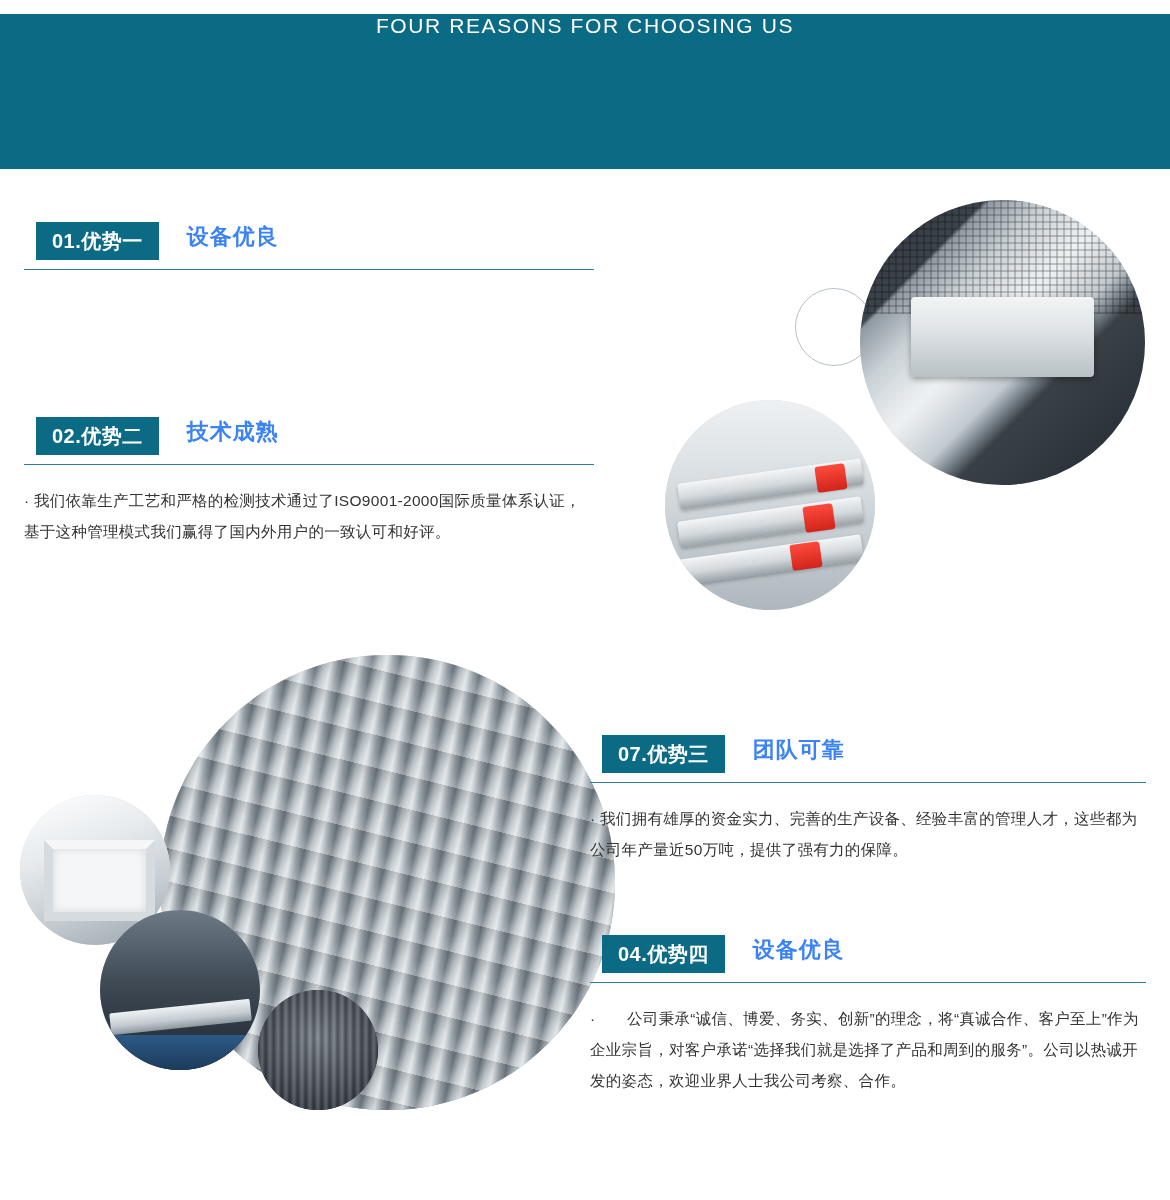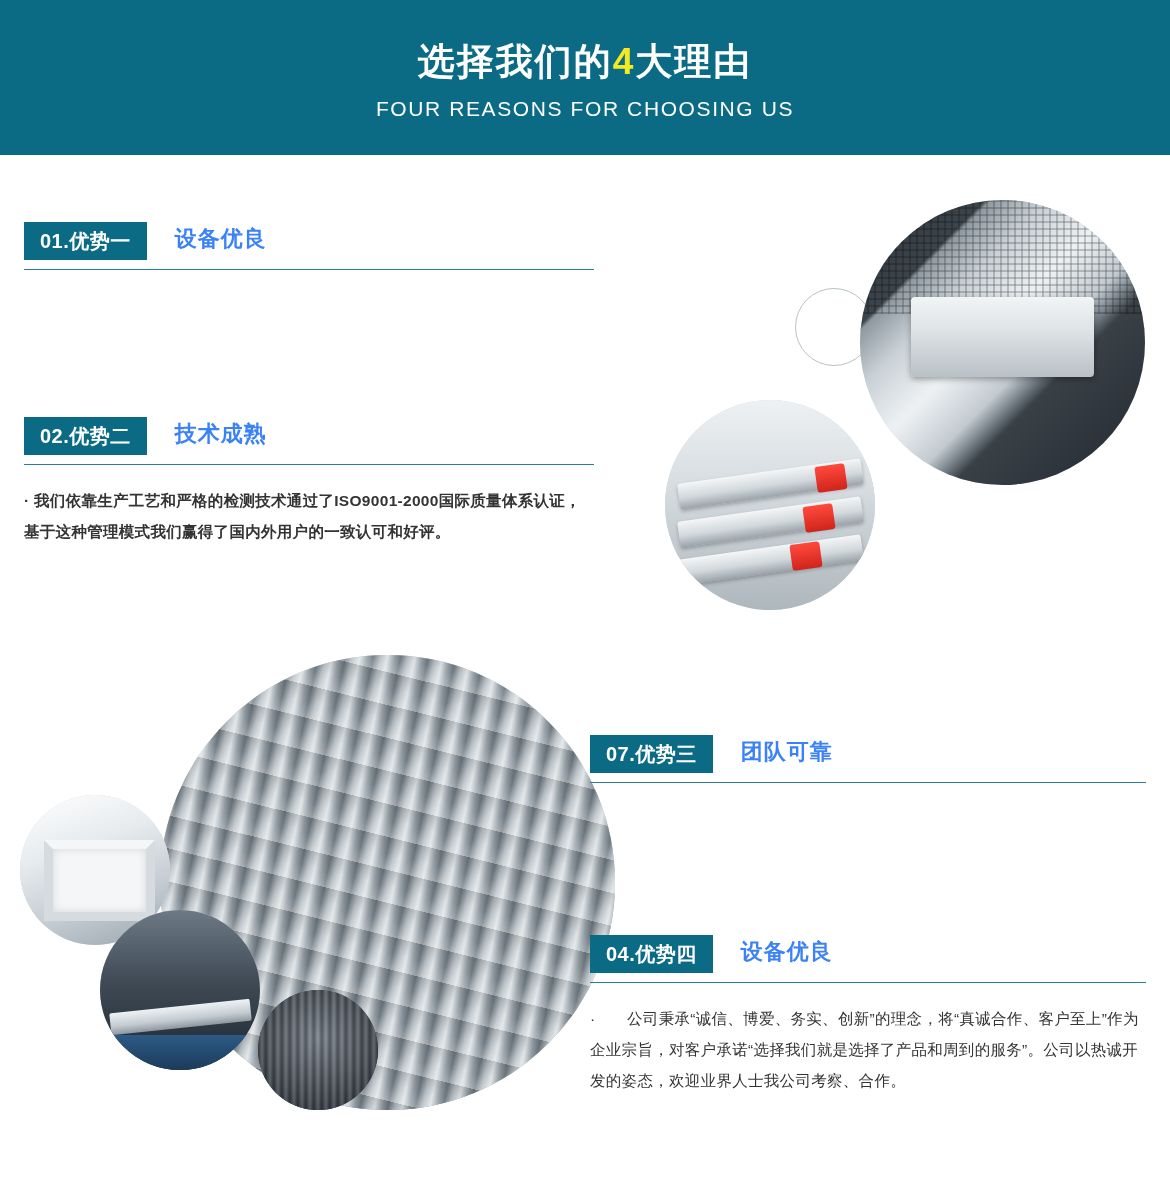--- a/index.html
+++ b/index.html
@@ -43,22 +43,23 @@
     letter-spacing: 1.6px;
     font-weight: normal;
   }
 
   
   .section {
     position: absolute;
   }
   .sec-head {
     display: flex;
-    align-items: center;
-    position: relative;
+    align-items: flex-start;
+    position: relative;
+    margin-left: 12px;
   }
   .tag {
     background: #0b6b84;
     color: #ffffff;
     font-size: 20px;
     font-weight: bold;
     padding: 9px 16px 9px 16px;
     line-height: 1;
     letter-spacing: 0.5px;
     white-space: nowrap;
@@ -202,41 +203,38 @@
     background:
       repeating-linear-gradient(0deg, rgba(0,0,0,.35) 0 2px, rgba(0,0,0,0) 2px 7px),
       repeating-linear-gradient(90deg, rgba(0,0,0,.35) 0 2px, rgba(0,0,0,0) 2px 7px);
     opacity: .55;
   }
 </style>
 </head>
 <body>
 
 <div class="header">
-  <div class="header-title">
-    <span>选择我们的</span><span class="hl">4</span><span>大理由</span>
-  </div>
   <div class="header-sub">FOUR REASONS FOR CHOOSING US</div>
 </div>
 
 <div class="section" style="left:24px; top:222px; width:570px;">
   <div class="sec-head">
     <div class="tag">01.优势一</div>
     <div class="sec-title">设备优良</div>
   </div>
   <div class="rule"></div>
 </div>
 
 <div class="section" style="left:24px; top:417px; width:570px;">
   <div class="sec-head">
     <div class="tag">02.优势二</div>
     <div class="sec-title">技术成熟</div>
   </div>
   <div class="rule"></div>
-  <div class="body-text" style="width:568px;font-weight:bold;">· 我们依靠生产工艺和严格的检测技术通过了ISO9001-2000国际质量体系认证，基于这种管理模式我们赢得了国内外用户的一致认可和好评。</div>
+  <div class="body-text" style="width:568px;">· 我们依靠生产工艺和严格的检测技术通过了ISO9001-2000国际质量体系认证，基于这种管理模式我们赢得了国内外用户的一致认可和好评。</div>
 </div>
 
 <div class="circle ring" style="left:795px; top:288px; width:76px; height:76px;"></div>
 
 <div class="circle" style="left:665px; top:400px; width:210px; height:210px;">
   <div class="inner tex-rails">
     <div class="rail" style="left:6%; top:34%; width:88%; transform:rotate(-8deg);"></div>
     <div class="rail" style="left:6%; top:52%; width:88%; transform:rotate(-8deg);"></div>
     <div class="rail" style="left:6%; top:70%; width:88%; transform:rotate(-8deg);"></div>
     <div class="cap" style="left:72%; top:31%; transform:rotate(-8deg);"></div>
@@ -270,20 +268,21 @@
 <div class="circle" style="left:258px; top:990px; width:120px; height:120px;">
   <div class="inner tex-coil"></div>
 </div>
 
 <div class="section" style="left:590px; top:735px; width:556px;">
   <div class="sec-head">
     <div class="tag">07.优势三</div>
     <div class="sec-title">团队可靠</div>
   </div>
   <div class="rule"></div>
+  <div class="body-text" style="width:552px;">· 我们拥有雄厚的资金实力、完善的生产设备、经验丰富的管理人才，这些都为公司年产量近50万吨，提供了强有力的保障。</div>
 </div>
 
 <div class="section" style="left:590px; top:935px; width:556px;">
   <div class="sec-head">
     <div class="tag">04.优势四</div>
     <div class="sec-title">设备优良</div>
   </div>
   <div class="rule"></div>
   <div class="body-text" style="width:552px;">·　　公司秉承“诚信、博爱、务实、创新”的理念，将“真诚合作、客户至上”作为企业宗旨，对客户承诺“选择我们就是选择了产品和周到的服务”。公司以热诚开发的姿态，欢迎业界人士我公司考察、合作。</div>
 </div>

